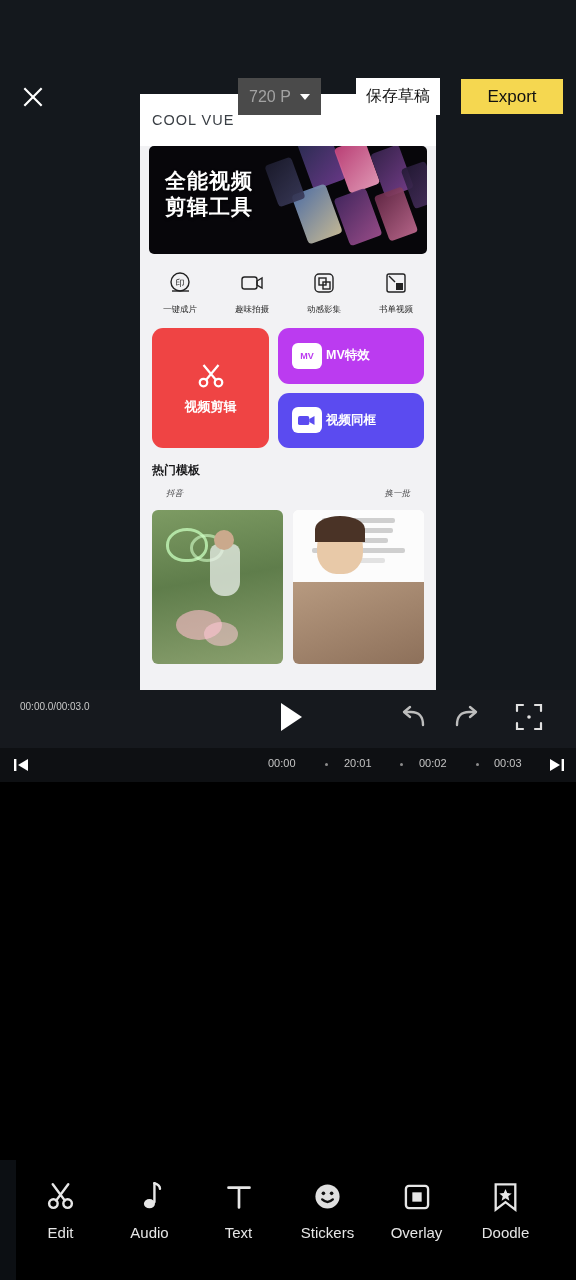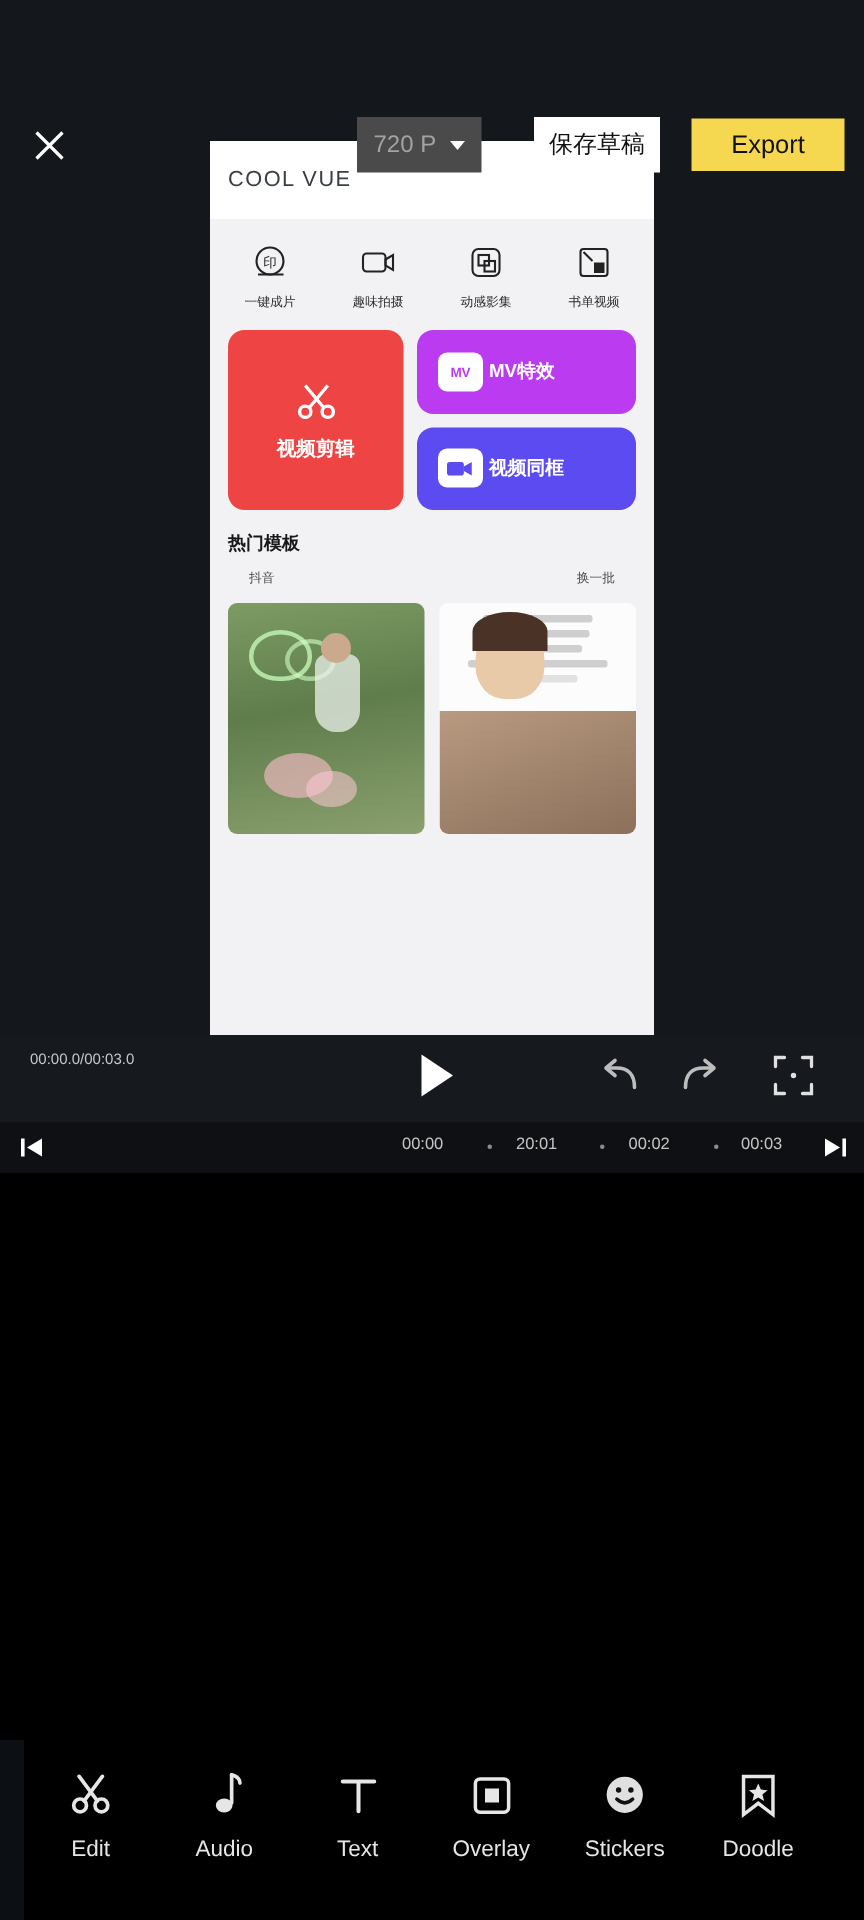--- a/index.html
+++ b/index.html
@@ -40,21 +40,21 @@
   .card-r { flex:1; display:flex; flex-direction:column; gap:9px; }
   .card-s { flex:1; border-radius:11px; display:flex; align-items:center; gap:4px; padding-left:14px; }
   .card-s .chip { width:30px; height:26px; border-radius:6px; background:#fff;
     display:flex; align-items:center; justify-content:center; }
   .card-s .lb { color:#fff; font-size:12.5px; font-weight:bold; }
   .mv { background:#BB3BF0; }
   .sync { background:#5B4BF0; }
 
   .sec-title { padding:14px 12px 0; font-size:12px; font-weight:bold; color:#18181a; }
   .sec-sub { display:flex; justify-content:space-between; padding:9px 26px 0;
-    font-size:8.5px; color:#4a4a4c; }
+    font-size:8.5px; color:#4a4a4c;font-style:italic; }
 
   .tpl { display:flex; gap:10px; padding:10px 12px 0; height:164px; }
   .tpl-card { flex:1; border-radius:6px; overflow:hidden; position:relative; }
   .t1 { background:linear-gradient(170deg,#7d9b63 0%,#5f7d4b 45%,#8aa06e 100%); }
   .t2 { background:#fff; }
   .t2-top { height:47%; background:#fcfcfc; padding:8px 6px 0; text-align:center; }
   .t2-ln { height:5px; margin:0 auto 5px; background:#cfcfcf; border-radius:2px; }
   .t2-bot { height:53%; background:linear-gradient(160deg,#b79a80,#8d705a); }
   .blob { position:absolute; border-radius:50%; }
 
@@ -116,20 +116,36 @@
         <path d="M4 4 L20 20 M20 4 L4 20" stroke="#fff" stroke-width="2" fill="none"></path>
       </svg>
     </div>
 
     <div class="preview">
 
       <div class="app-head">
         <span class="app-logo">COOL VUE</span>
       </div>
 
+      <div class="banner">
+        <div class="thumbs">
+          <i style="left:155px;top:-12px;width:34px;height:52px;background:linear-gradient(150deg,#2b2f55,#6d3b8e);"></i>
+          <i style="left:192px;top:-4px;width:32px;height:48px;background:linear-gradient(150deg,#c9457f,#f0a0c0);"></i>
+          <i style="left:228px;top:2px;width:30px;height:46px;background:linear-gradient(150deg,#3a2550,#7a4090);"></i>
+          <i style="left:150px;top:42px;width:36px;height:52px;background:linear-gradient(150deg,#5a7ab0,#d0c4a0);"></i>
+          <i style="left:192px;top:46px;width:34px;height:50px;background:linear-gradient(150deg,#4a2a66,#a05090);"></i>
+          <i style="left:232px;top:44px;width:30px;height:48px;background:linear-gradient(150deg,#6a2b4a,#c06a90);"></i>
+          <i style="left:122px;top:14px;width:28px;height:44px;background:linear-gradient(150deg,#1c1c2e,#3a3a5a);"></i>
+          <i style="left:258px;top:18px;width:26px;height:42px;background:linear-gradient(150deg,#241a36,#4a3060);"></i>
+        </div>
+        <div class="banner-txt">
+          <div>全能视频</div>
+          <div>剪辑工具</div>
+        </div>
+      </div>
 
       <div class="quick">
         <div class="q">
           <svg class="q-ic" viewBox="0 0 26 26">
             <circle cx="13" cy="12" r="9" fill="none" stroke="#222" stroke-width="1.4"></circle>
             <text x="13" y="16" font-size="9" text-anchor="middle" fill="#222">印</text>
             <path d="M5 21 L22 21" stroke="#222" stroke-width="1.4"></path>
           </svg>
           <span class="q-lb">一键成片</span>
         </div>
@@ -354,37 +370,37 @@
     <div class="tool">
       <span class="ic">
         <svg width="28" height="28" viewBox="0 0 24 24">
           <path d="M3 4 L21 4 M12 4 L12 21" stroke="#e6e6e6" stroke-width="2.3" stroke-linecap="round" fill="none"></path>
         </svg>
       </span>
       <span class="lb">Text</span>
     </div>
     <div class="tool">
       <span class="ic">
-        <svg width="28" height="28" viewBox="0 0 24 24">
-          <rect x="2.5" y="2.5" width="19" height="19" rx="2.6" fill="none" stroke="#e6e6e6" stroke-width="2"></rect>
-          <rect x="8" y="8" width="8" height="8" fill="#e6e6e6"></rect>
-        </svg>
-      </span>
-      <span class="lb">Overlay</span>
-    </div>
-    <div class="tool">
-      <span class="ic">
         <svg width="29" height="29" viewBox="0 0 24 24">
           <circle cx="12" cy="12" r="10" fill="#e0e0e0"></circle>
           <circle cx="8.6" cy="9.4" r="1.5" fill="#111"></circle>
           <circle cx="15.4" cy="9.4" r="1.5" fill="#111"></circle>
           <path d="M7.6 14.4 Q12 18.6 16.4 14.4" stroke="#111" stroke-width="1.9" fill="none" stroke-linecap="round"></path>
         </svg>
       </span>
       <span class="lb">Stickers</span>
+    </div>
+    <div class="tool">
+      <span class="ic">
+        <svg width="28" height="28" viewBox="0 0 24 24">
+          <rect x="2.5" y="2.5" width="19" height="19" rx="2.6" fill="none" stroke="#e6e6e6" stroke-width="2"></rect>
+          <rect x="8" y="8" width="8" height="8" fill="#e6e6e6"></rect>
+        </svg>
+      </span>
+      <span class="lb">Overlay</span>
     </div>
     <div class="tool">
       <span class="ic">
         <svg width="27" height="30" viewBox="0 0 22 26">
           <path d="M2.5 2 L19.5 2 L19.5 24 L11 17.5 L2.5 24 Z" fill="none" stroke="#e6e6e6" stroke-width="2"></path>
           <path d="M11 6 L12.5 9.6 L16.4 9.9 L13.4 12.4 L14.4 16.2 L11 14.1 L7.6 16.2 L8.6 12.4 L5.6 9.9 L9.5 9.6 Z" fill="#e6e6e6"></path>
         </svg>
       </span>
       <span class="lb">Doodle</span>
     </div>

